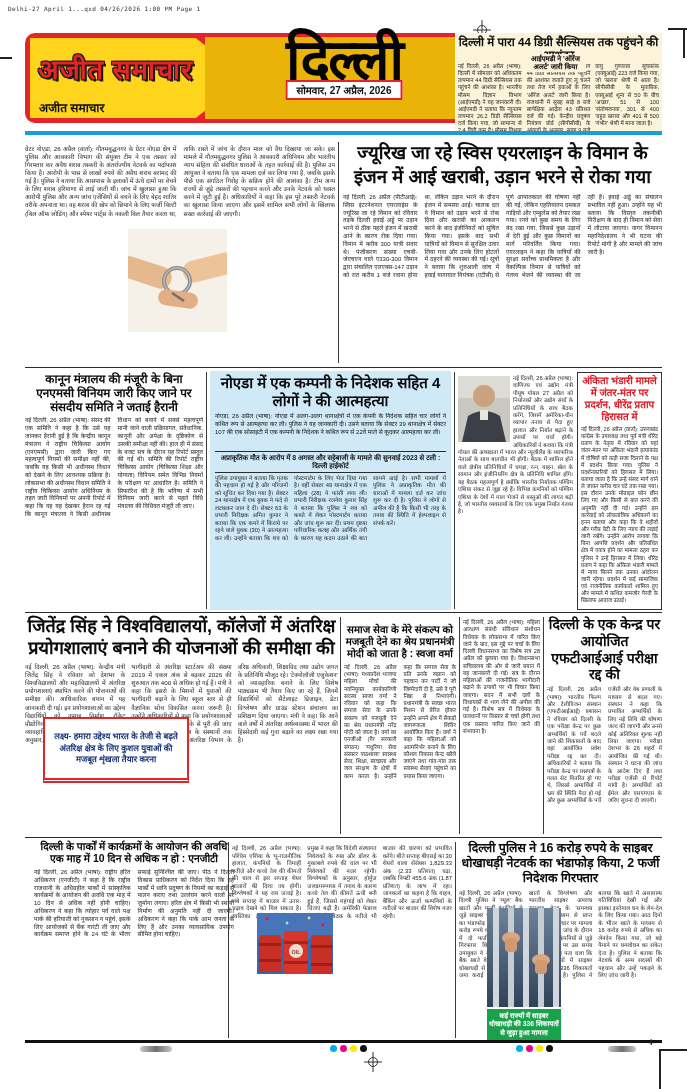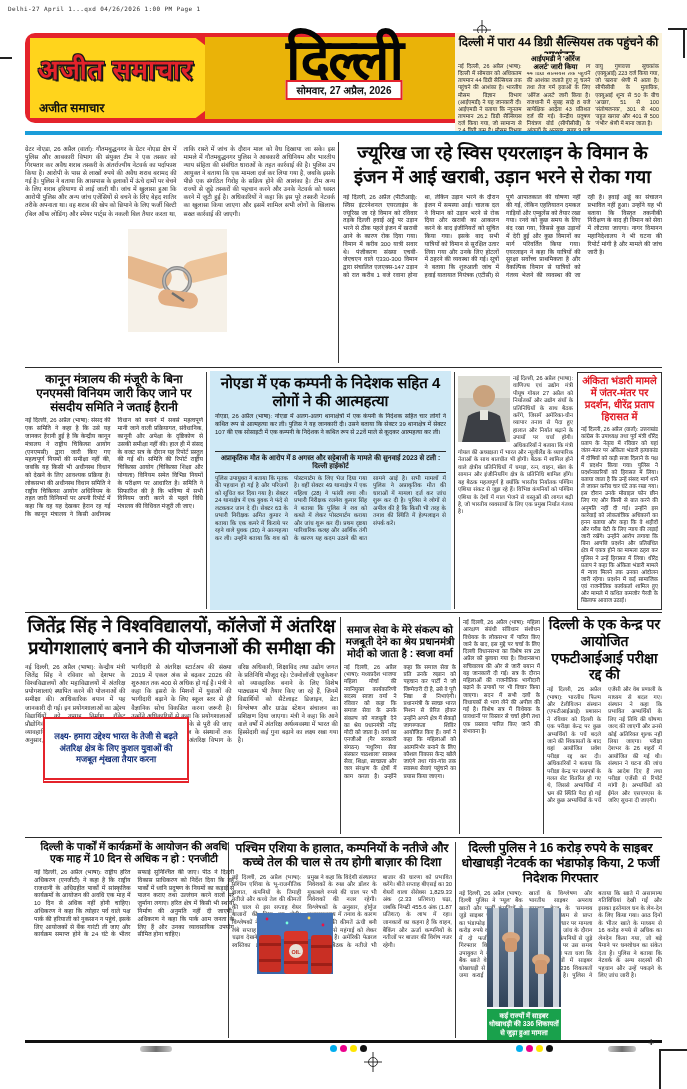--- a/index.html
+++ b/index.html
@@ -196,21 +196,20 @@
   </div>
 
   <div class="hrule" style="left:25px;top:837px;width:637px;"></div>
 
   <div class="art ngt" style="left:14px;top:841px;width:200px;height:197px;margin-left:20px;">
     <div class="hl">दिल्ली के पार्कों में कार्यक्रमों के आयोजन की अवधि एक माह में 10 दिन से अधिक न हो : एनजीटी</div>
     <div class="bd cols2">नई दिल्ली, 26 अप्रैल (भाषा): राष्ट्रीय हरित अधिकरण (एनजीटी) ने कहा है कि राष्ट्रीय राजधानी के अधिग्रहीत पार्कों में सांस्कृतिक कार्यक्रमों के आयोजन की अवधि एक माह में 10 दिन से अधिक नहीं होनी चाहिए। अधिकरण ने कहा कि त्योहार पर्व वाले पक्ष पार्क की हरियाली को नुकसान न पहुंचे, इसके लिए आयोजकों से बैंक गारंटी ली जाए और कार्यक्रम समाप्त होने के 24 घंटे के भीतर सफाई सुनिश्चित की जाए। पीठ ने दिल्ली विकास प्राधिकरण को निर्देश दिया कि वह पार्कों में ध्वनि प्रदूषण के नियमों का कड़ाई से पालन कराए तथा उल्लंघन करने वालों पर जुर्माना लगाए। हरित क्षेत्र में किसी भी स्थायी निर्माण की अनुमति नहीं दी जाएगी। अधिकरण ने कहा कि पार्क आम जनता के लिए हैं और उनका व्यावसायिक उपयोग सीमित होना चाहिए।</div>
   </div>
   <div class="vrule" style="left:228px;top:842px;height:196px;"></div>
   <div class="art bazaar" style="left:232px;top:841px;width:220px;height:197px;">
-    <div class="hl">पश्चिम एशिया के हालात, कम्पनियों के नतीजे और कच्चे तेल की चाल से तय होगी बाज़ार की दिशा</div>
     <div class="bd cols3">नई दिल्ली, 26 अप्रैल (भाषा): पश्चिम एशिया के भू-राजनीतिक हालात, कंपनियों के तिमाही नतीजे और कच्चे तेल की कीमतों की चाल से इस सप्ताह शेयर बाजारों की दिशा तय होगी। विश्लेषकों ने यह राय जताई है। लंबे सप्ताह में बाजार में उतार-चढ़ाव देखने को मिल सकता है। स्वस्तिका इन्वेस्टमार्ट के शोध प्रमुख ने कहा कि विदेशी संस्थागत निवेशकों के रुख और डॉलर के मुकाबले रुपये की चाल पर भी निवेशकों की नजर रहेगी। विश्लेषकों के अनुसार, होर्मुज जलडमरूमध्य में तनाव के कारण कच्चे तेल की कीमतें ऊंची बनी हुई हैं, जिससे महंगाई को लेकर चिंताएं बढ़ी हैं। अमेरिकी फेडरल रिजर्व की बैठक के नतीजे भी बाजार की धारणा को प्रभावित करेंगे। बीते सप्ताह बीएसई का 30 शेयरों वाला सेंसेक्स 1,829.33 अंक (2.33 प्रतिशत) चढ़ा, जबकि निफ्टी 455.6 अंक (1.87 प्रतिशत) के लाभ में रहा। जानकारों का कहना है कि वाहन, बैंकिंग और ऊर्जा कम्पनियों के नतीजों पर बाजार की विशेष नजर रहेगी।</div>
   </div>
 
   <div class="photo" style="left:257px;top:913px;width:76px;height:61px;">
     <svg width="76" height="61" viewBox="0 0 76 61">
       <rect width="76" height="61" fill="#3a66a8"></rect>
       <rect width="76" height="26" fill="#4775b8"></rect>
       <circle cx="10" cy="6" r="1.4" fill="#e14"></circle>
         <circle cx="30" cy="10" r="1.4" fill="#7fd"></circle>
         <circle cx="52" cy="5" r="1.4" fill="#fd5"></circle>

